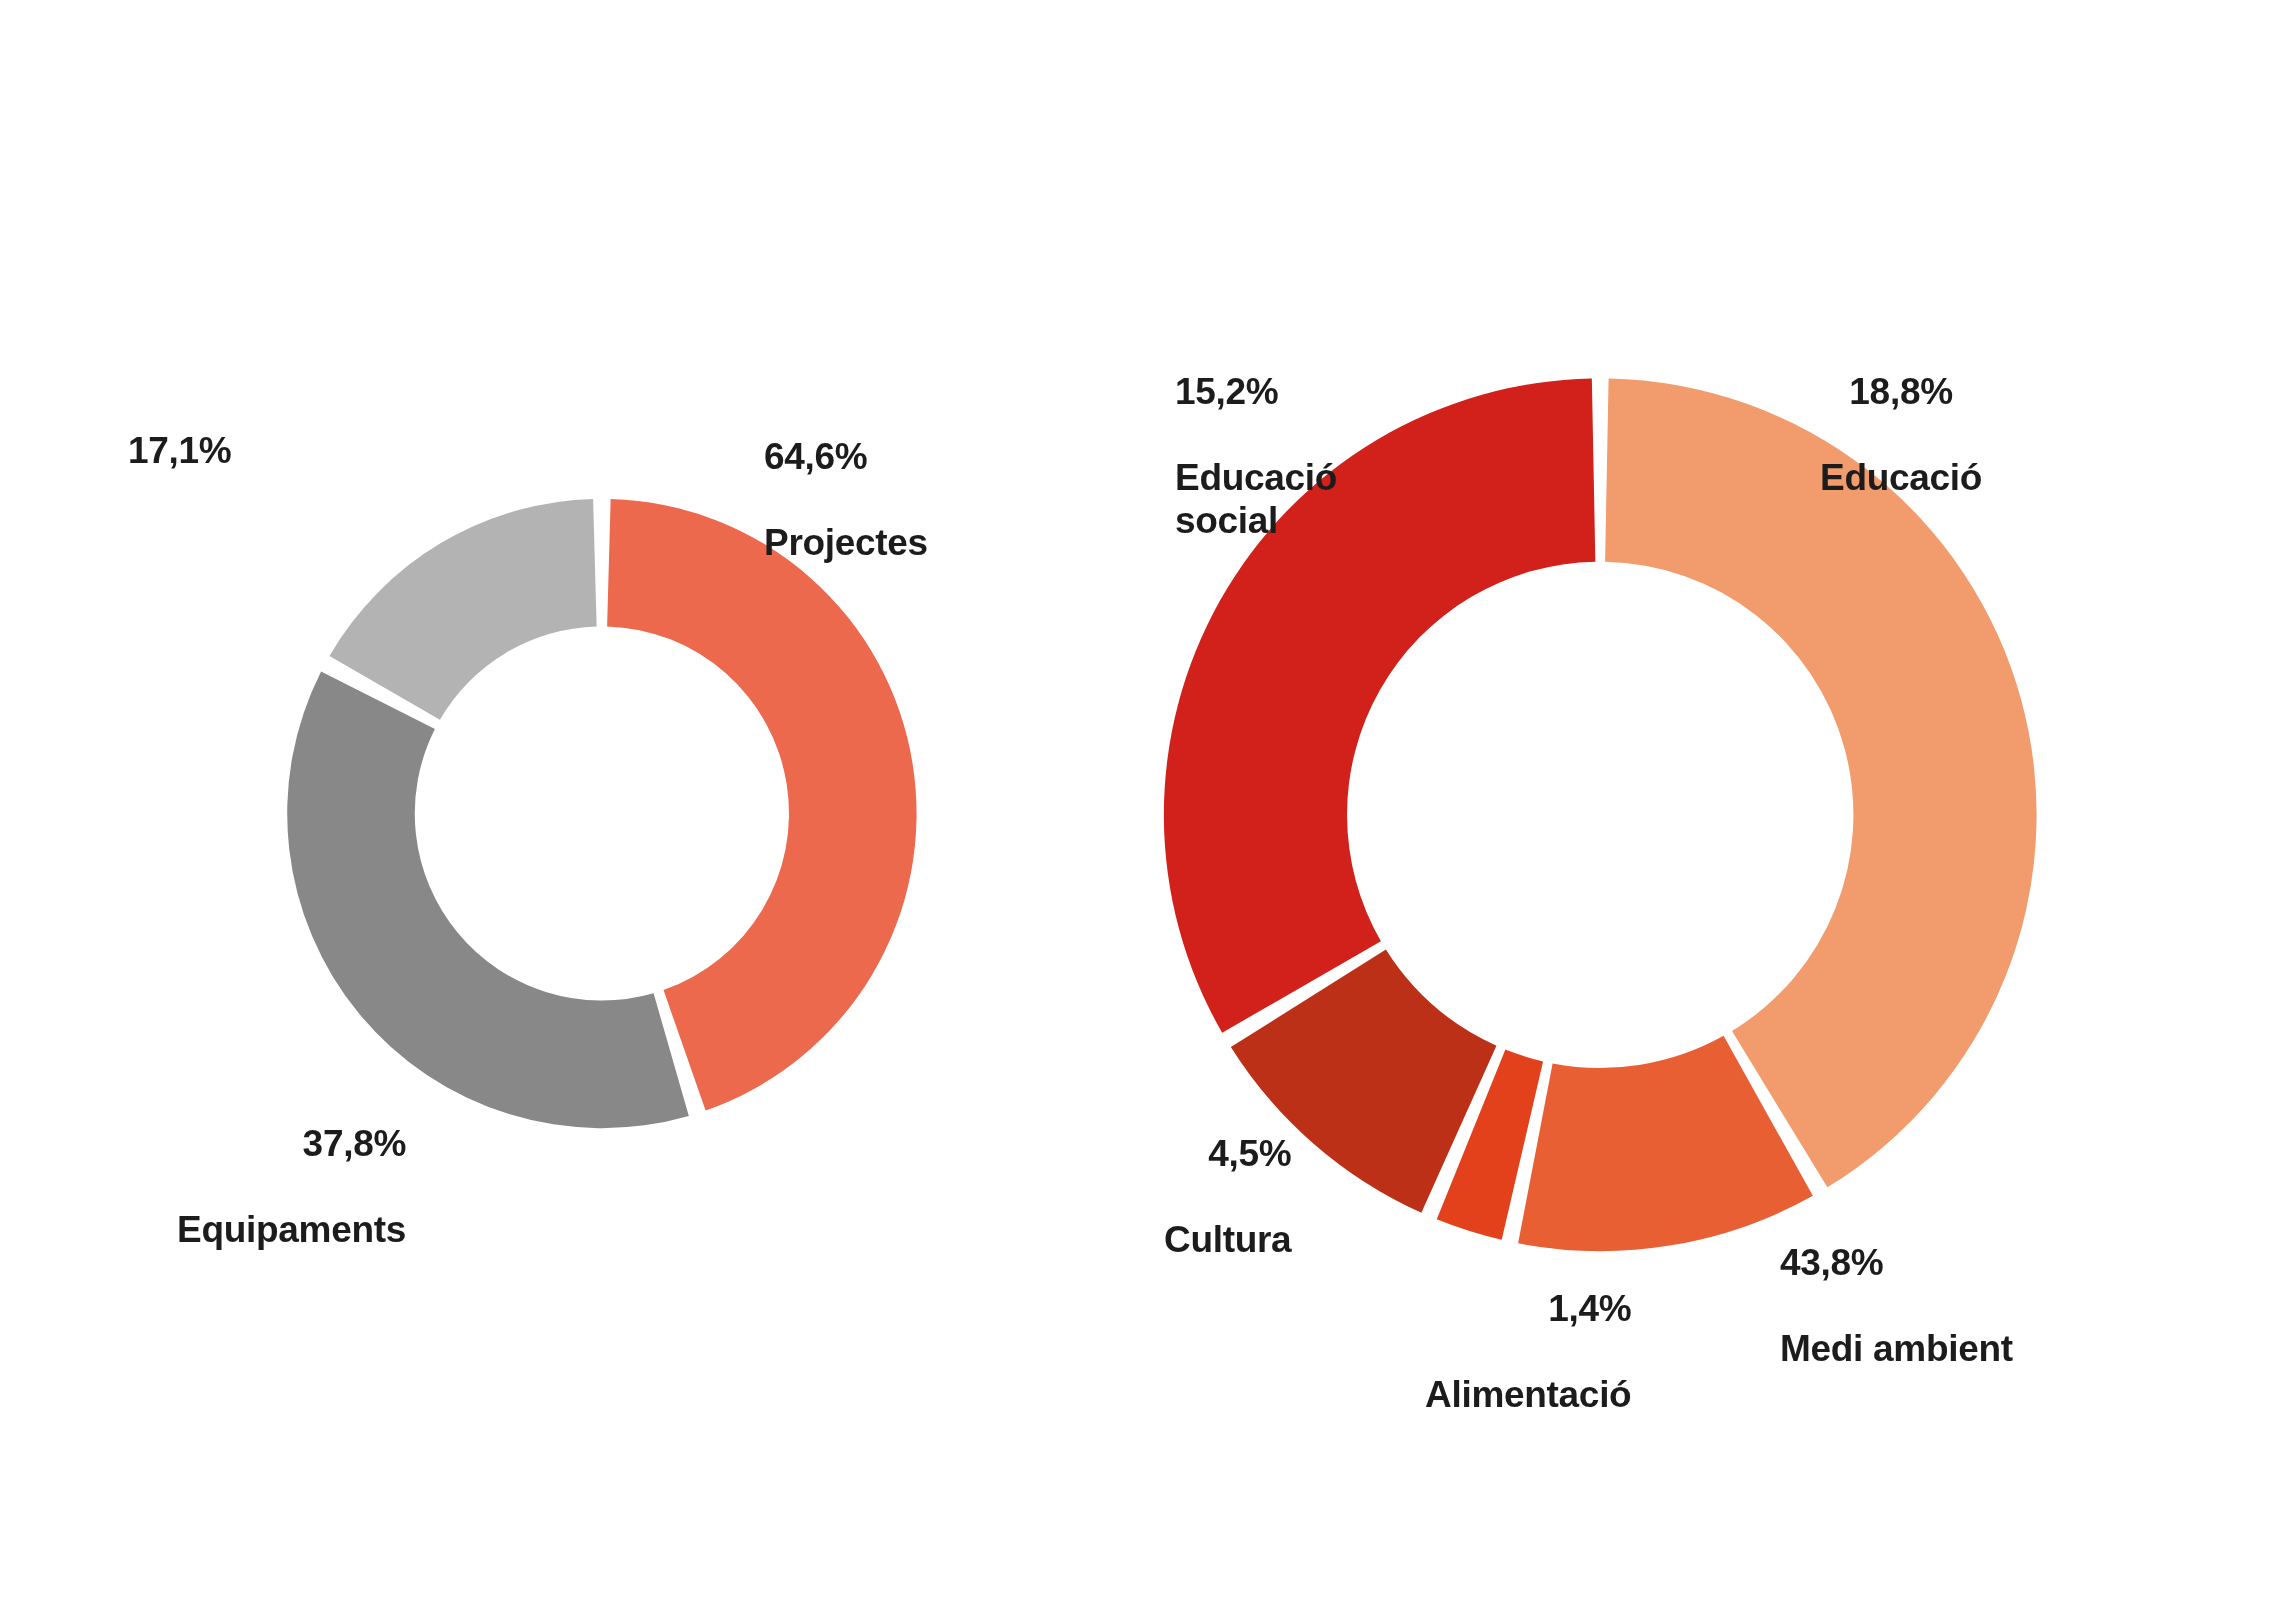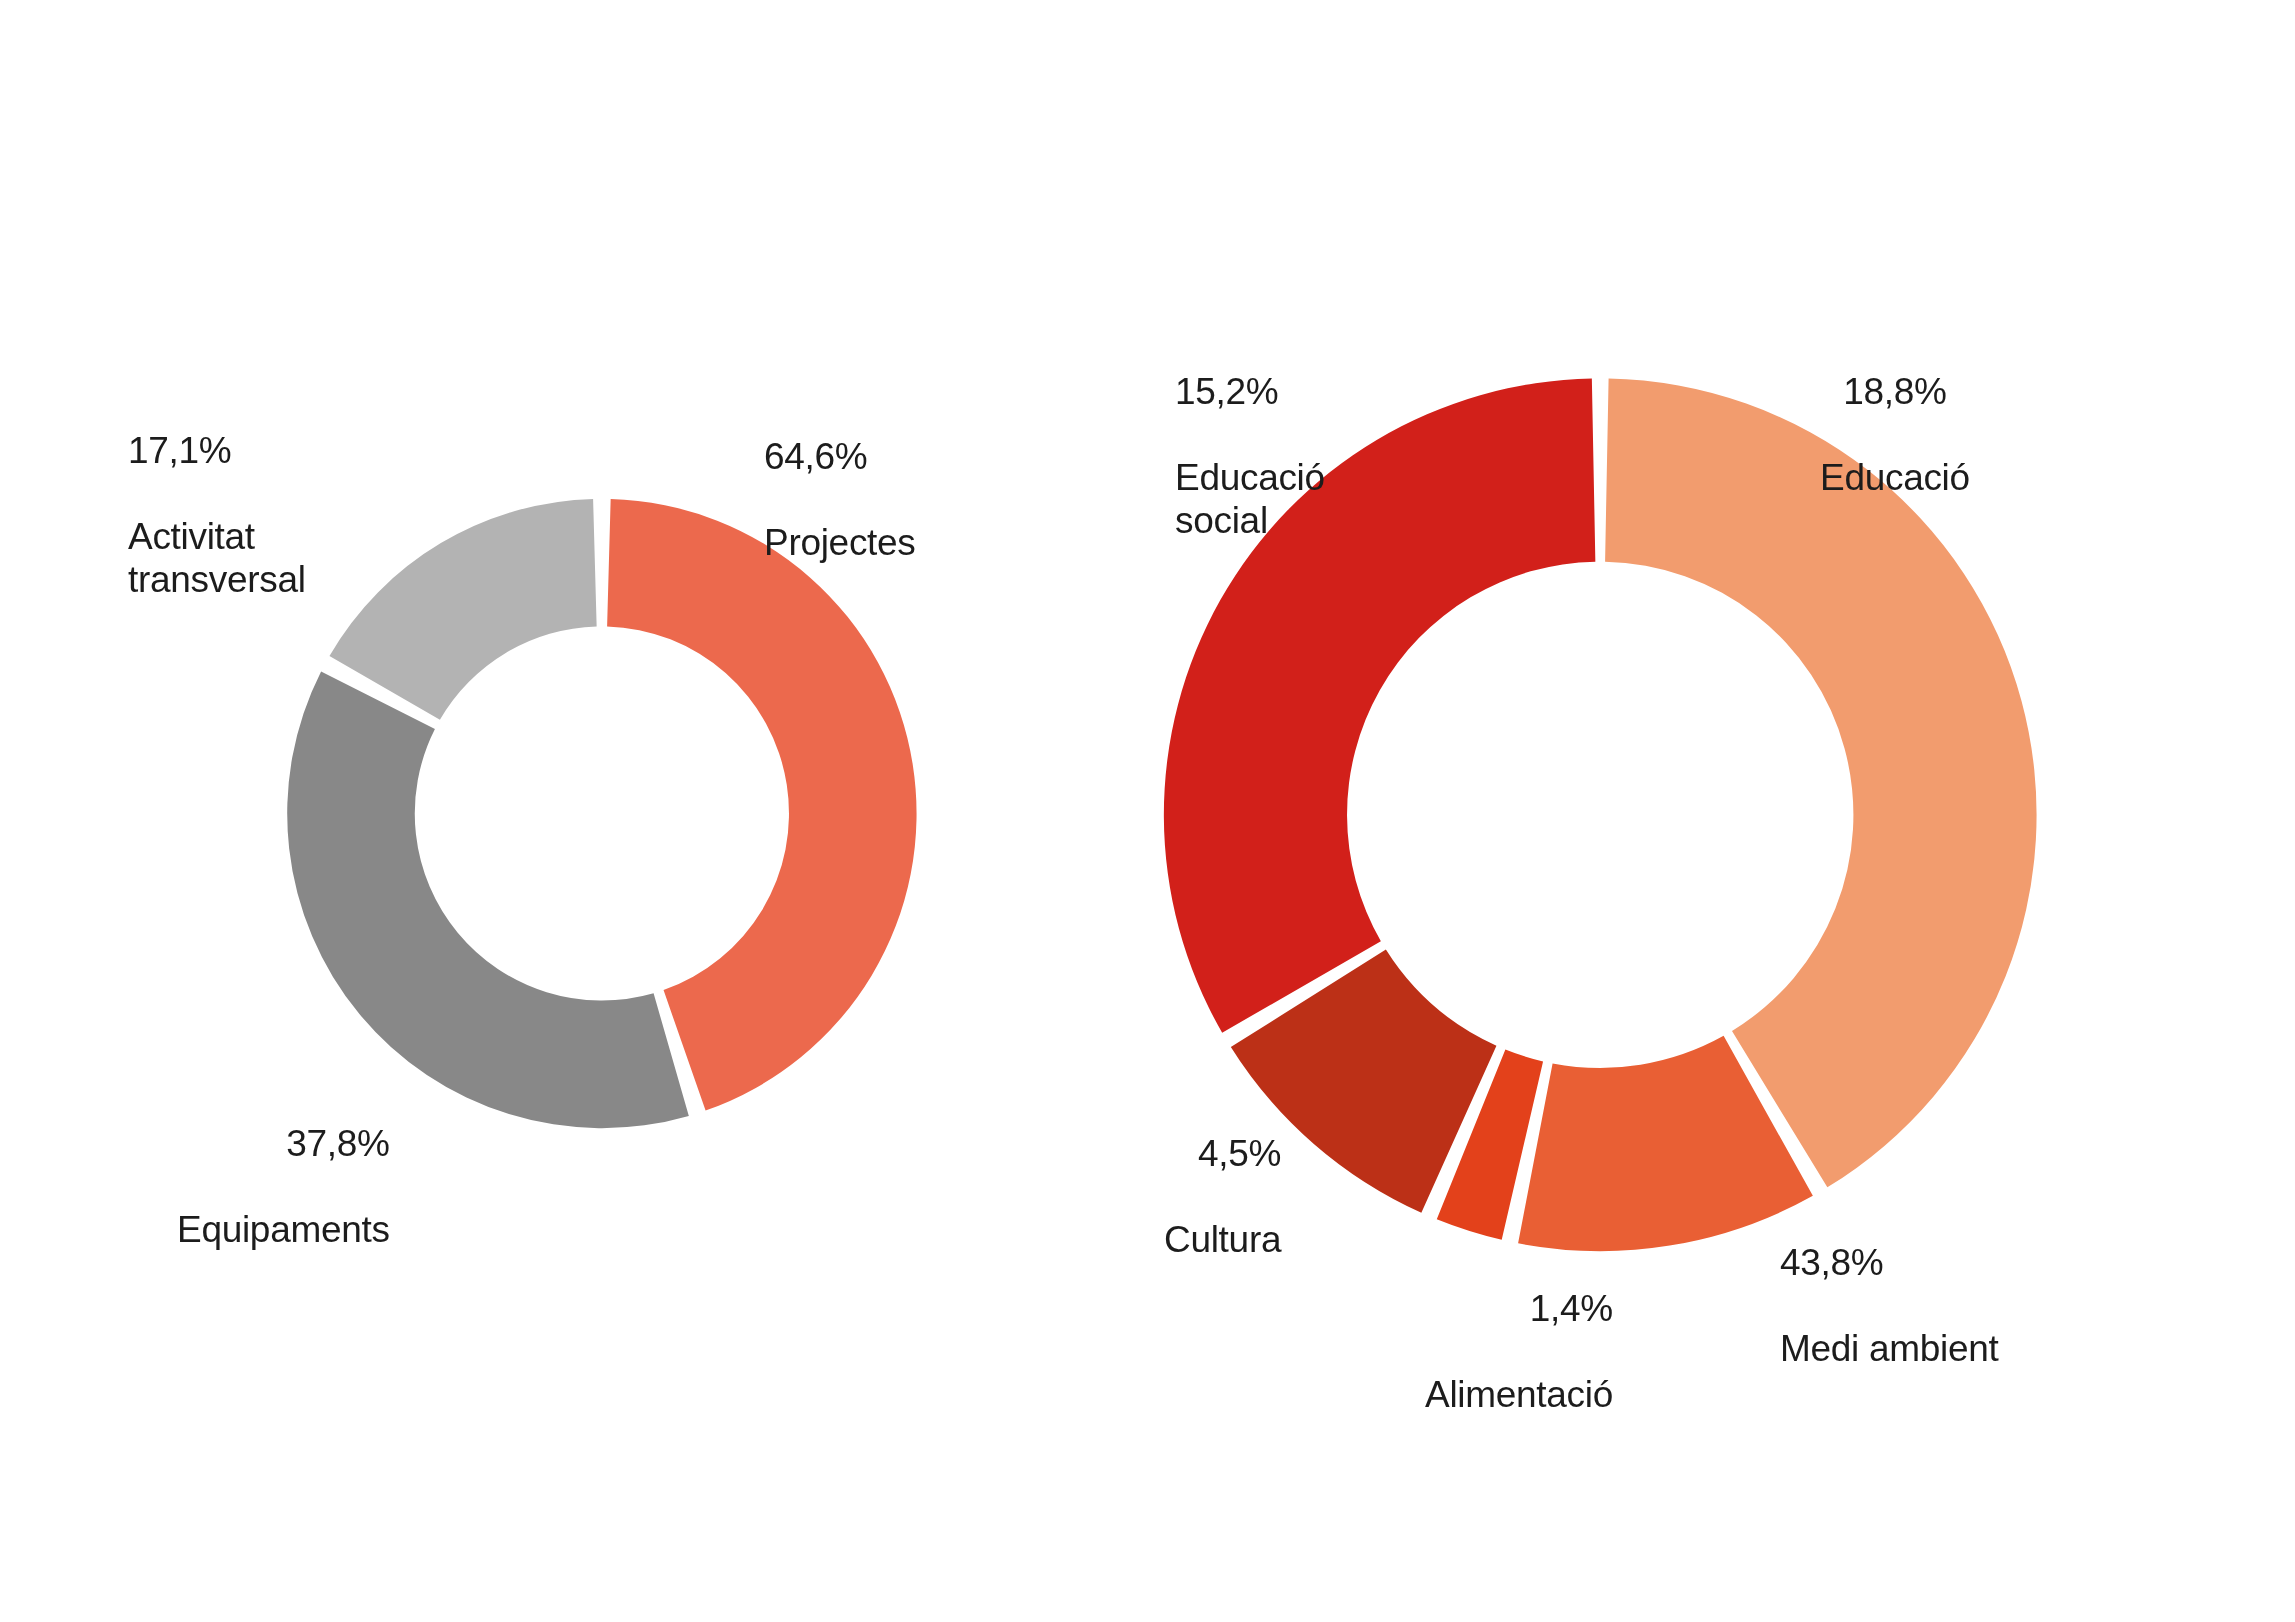--- a/index.html
+++ b/index.html
@@ -26,21 +26,21 @@
     top: 0;
     left: 0;
     width: 2295px;
     height: 1623px;
     overflow: visible;
   }
   .lbl {
     position: absolute;
     color: #1c1c1c;
     font-family: "Liberation Sans", sans-serif;
-    font-weight: 400;
+    font-weight: 700;
     letter-spacing: -0.3px;
     line-height: 1.16;
     white-space: pre-line;
   }
   .lbl .pct {
     display: block;
   }
   .lbl .nm {
     display: block;
   }
@@ -115,22 +115,20 @@
       </g>
   </svg>
 
   <div class="lbl" id="label-left-projectes">
     <span class="pct">64,6%</span>
     <span class="nm">Projectes</span>
   </div>
 
   <div class="lbl" id="label-left-activitat">
     <span class="pct">17,1%</span>
-    <span class="nm">Activitat
-transversal</span>
   </div>
 
   <div class="lbl" id="label-left-equipaments">
     <span class="pct">37,8%</span>
     <span class="nm">Equipaments</span>
   </div>
 
   <div class="lbl" id="label-right-actuacio">
     <span class="pct">15,2%</span>
     <span class="nm">Educació

